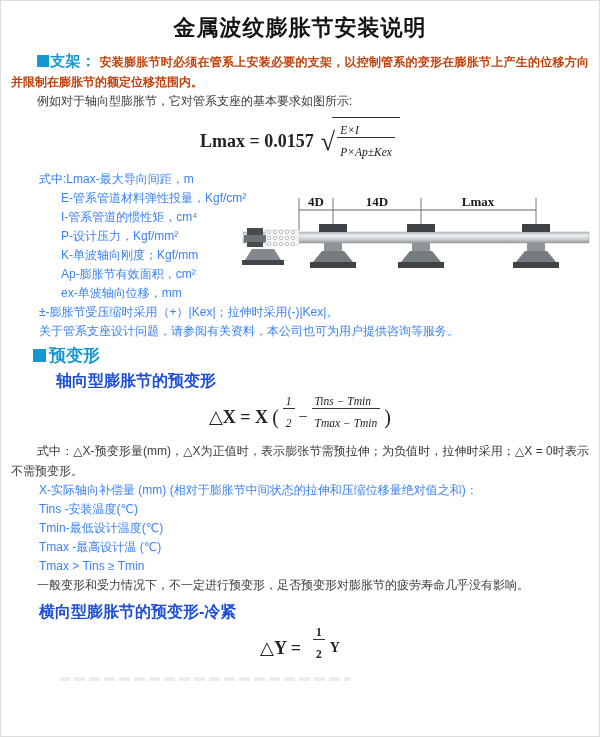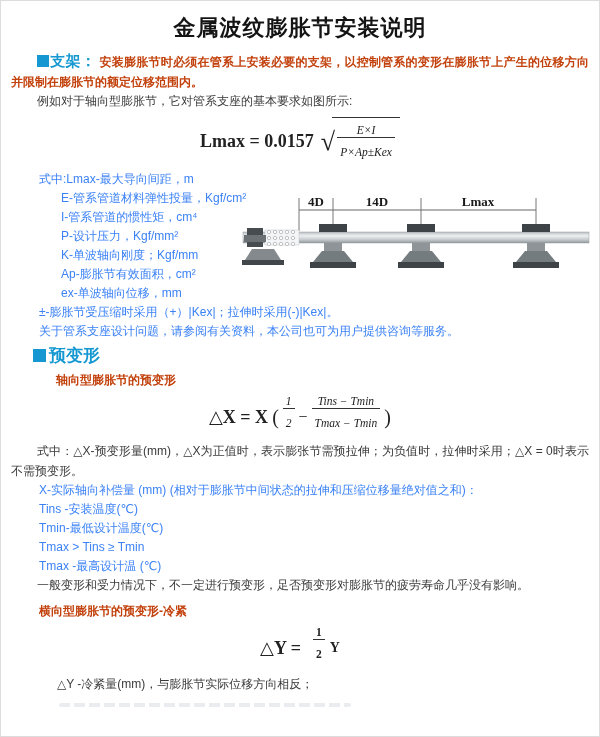--- a/index.html
+++ b/index.html
@@ -25,38 +25,38 @@
   .sq {
     display:inline-block; width:12px; height:12px; background:#1598d2;
     margin-right:1px; vertical-align:-1px;
   }
   .sec-hdr {
     display:flex; align-items:center; gap:2px;
     margin:4px 0 3px 22px; height:22px;
     color:#1598d2; font-size:17px; font-weight:bold;
   }
   .sec-hdr .sq { width:13px; height:13px; }
-  .sub-hdr { color:#c2410c; font-size:12px; font-weight:bold; line-height:21px; margin:3px 0 0 0; }
+  .sub-hdr { color:#1d4ed8; font-size:16px; font-weight:bold; line-height:21px; margin:3px 0 0 0; }
   .sub-hdr.axial { margin-left:45px; margin-top:3px; }
   .sub-hdr.lateral { margin-left:28px; margin-top:5px; }
 
   .varline { font-size:12px; line-height:19px; margin-left:28px; color:#3b82f6; }
   .varline.sub { margin-left:50px; }
   .lines .varline { line-height:19px; }
   .note-para { font-size:12px; line-height:19.5px; margin:0; text-indent:26px; }
   .ynote { font-size:12px; line-height:19.5px; margin:6px 0 0 46px; }
 
   
   .formula { display:flex; justify-content:center; align-items:center;
     font-family:"Liberation Serif","DejaVu Serif",serif; color:#222; }
   .f1 { margin:5px 0 3px 0; }
   .f-lhs { font-weight:bold; font-size:18px; margin-right:7px; }
   .sqrt-sign { font-size:26px; line-height:22px; font-weight:400; margin-right:-3px; }
   .radicand { border-top:1.4px solid #333; padding:2px 5px 0 5px; }
-  .frac { display:inline-flex; flex-direction:column; align-items:center;
+  .frac { display:inline-flex; flex-direction:column; align-items:flex-start;
     font-size:11.5px; font-style:italic; line-height:1.15; }
   .frac .den { border-top:1px solid #333; padding:8px 3px; }
   .frac .num { padding:0 3px; }
   .f2 { margin:4px 0 4px 0; gap:4px; }
   .f2 .f-lhs { margin-right:0; }
   .paren { font-size:20px; font-weight:400; line-height:20px; }
   .f3 { margin:4px 0 4px 0; gap:5px; }
   .f3 .frac { font-style:normal; font-weight:bold; }
   .f-rhs { font-weight:bold; font-size:14px; }
 
@@ -197,34 +197,33 @@
       </span>
     <span class="paren">)</span>
   </div>
 
   <p class="para indent">式中：△X-预变形量(mm)，△X为正值时，表示膨张节需预拉伸；为负值时，拉伸时采用；△X = 0时表示不需预变形。</p>
 
   <div class="lines">
     <div class="varline">X-实际轴向补偿量 (mm) (相对于膨胀节中间状态的拉伸和压缩位移量绝对值之和)：</div>
     <div class="varline">Tins -安装温度(℃)</div>
     <div class="varline">Tmin-最低设计温度(℃)</div>
+    <div class="varline">Tmax -最高设计温 (℃)</div>
     <div class="varline">Tmax &gt; Tins ≥ Tmin</div>
-    <div class="varline">Tmax -最高设计温 (℃)</div>
   </div>
 
   <p class="note-para">一般变形和受力情况下，不一定进行预变形，足否预变形对膨胀节的疲劳寿命几乎没有影响。</p>
 
   <h3 class="sub-hdr lateral">横向型膨胀节的预变形-冷紧</h3>
 
   <div class="formula f3">
     <span class="f-lhs">△Y =</span>
     <span class="frac">
         <span class="num">1</span>
         <span class="den">2</span>
       </span>
     <span class="f-rhs">Y</span>
   </div>
 
-  <p class="ynote">△Y -冷紧量(mm)，与膨胀节实际位移方向相反；</p>
 
   <div class="remnant"></div>
 
 </div>
 
 </body></html>

